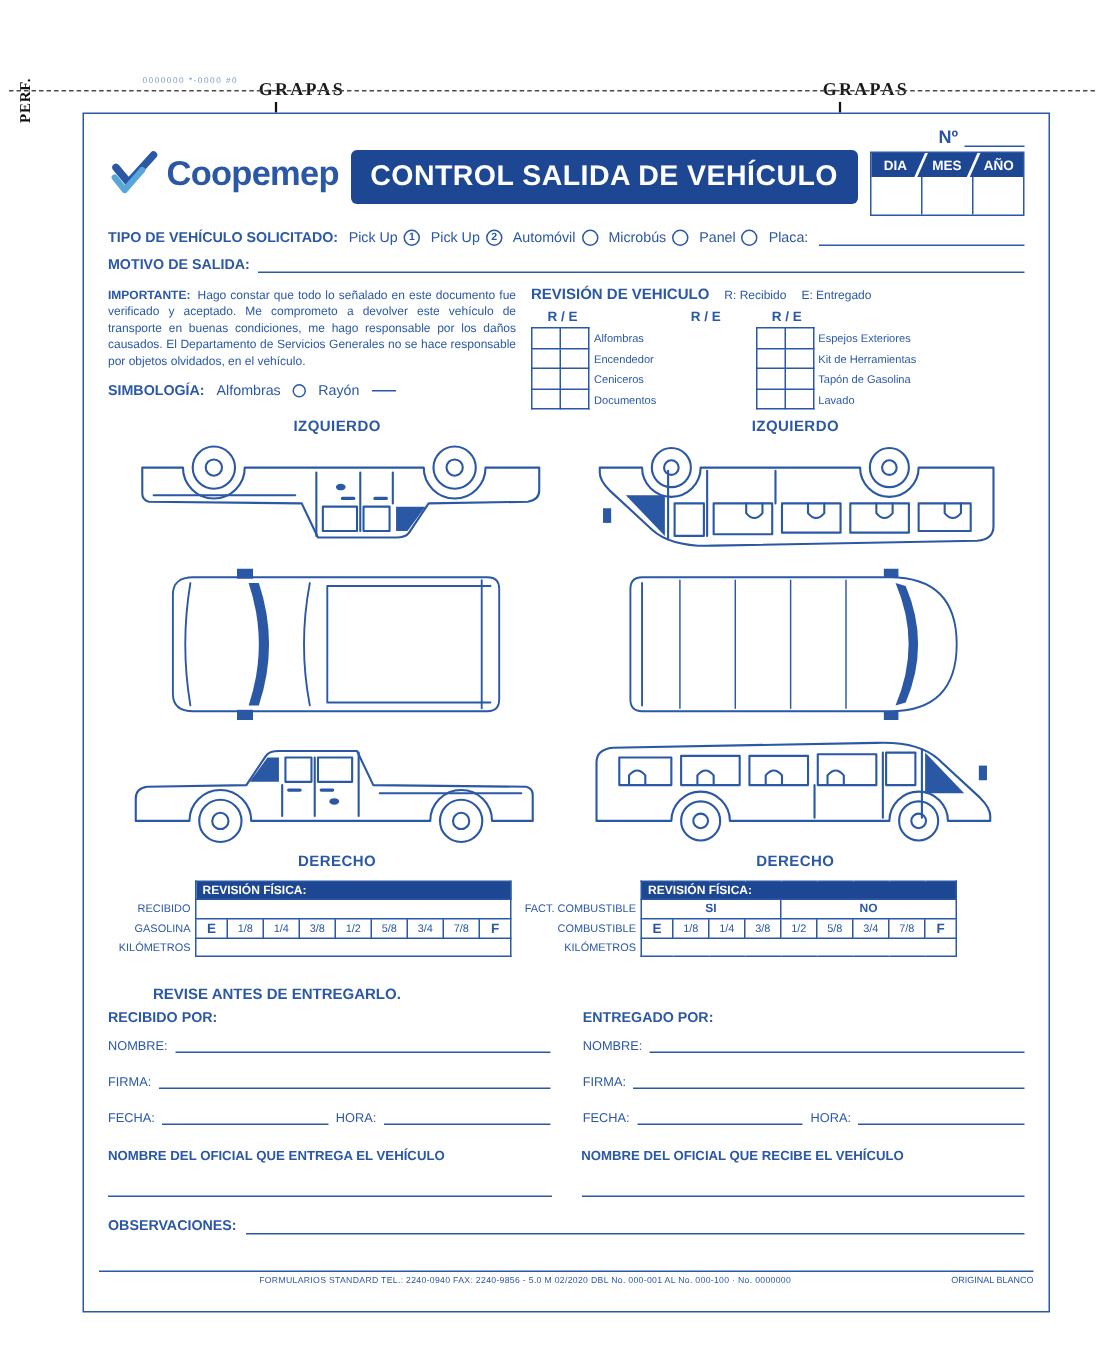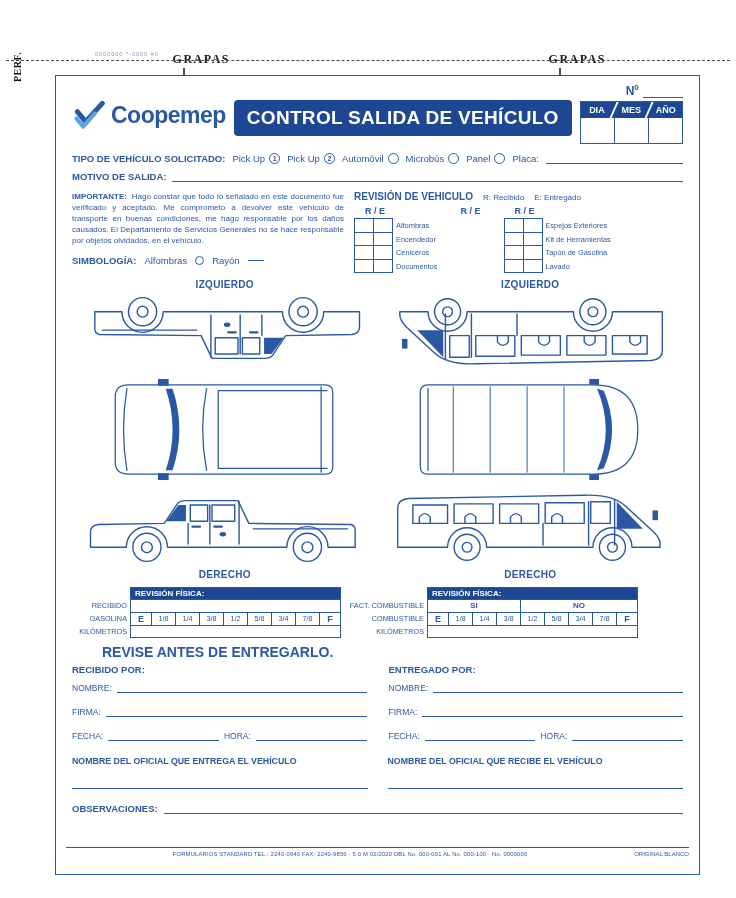--- a/index.html
+++ b/index.html
@@ -73,21 +73,21 @@
   .fis-labels{width:58px;flex:none;text-align:right;font-size:7.3px;line-height:12.8px;padding-top:13px;padding-right:3px;white-space:nowrap;}
   .fis-labels.wide{width:84px;}
   .fis-table{border-collapse:collapse;border:1.2px solid #2b58a5;}
   .fis-table td{border:0.8px solid #2b58a5;padding:0;text-align:center;}
   .fis-head{background:#1e4793;color:#fff;font-weight:bold;font-size:8px;height:12px;text-align:left !important;padding-left:4px !important;}
   .fis-blank{height:12px;}
   .fuel td{height:13px;font-size:7.3px;width:24px;}
   .fuel td.ef{font-size:9px;font-weight:bold;width:21px;}
   .sino{height:12px;font-size:8px;font-weight:bold;}
 
-  .revise{margin-top:6px;font-size:14px;padding-left:30px;}
+  .revise{margin-top:20px;font-size:10px;padding-left:30px;}
 
   
   .sig-cols{display:flex;gap:22px;margin-top:4px;}
   .sig-col{flex:1;}
   .sig-title{font-size:9.5px;margin-bottom:7px;}
   .field{display:flex;align-items:flex-end;gap:5px;font-size:8.5px;margin-bottom:13px;}
   .oficial-row{display:flex;gap:20px;margin-top:2px;}
   .oficial{flex:1;font-size:8.8px;}
   .oficial .fill{margin-top:12px;display:block;}
   .obs{display:flex;align-items:flex-end;gap:6px;font-size:9.5px;margin-top:14px;}

